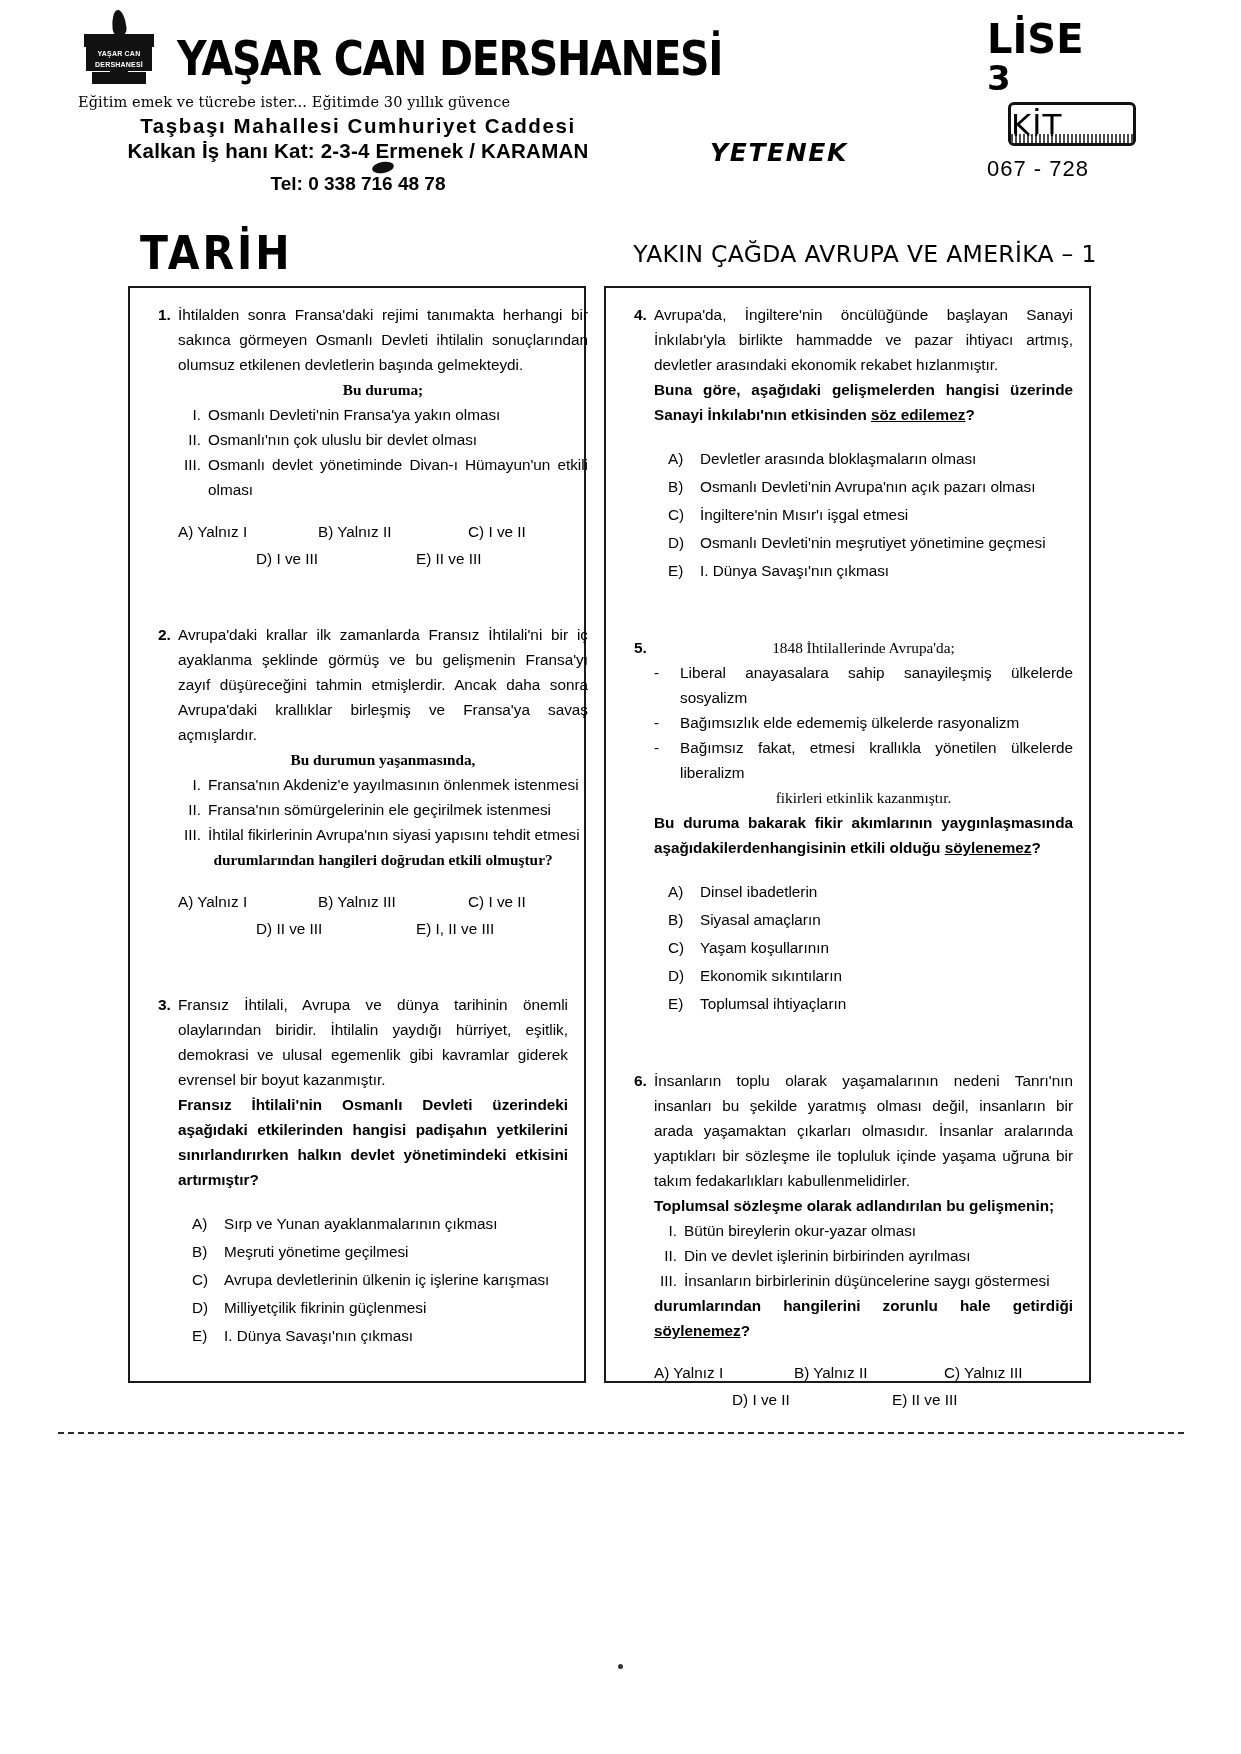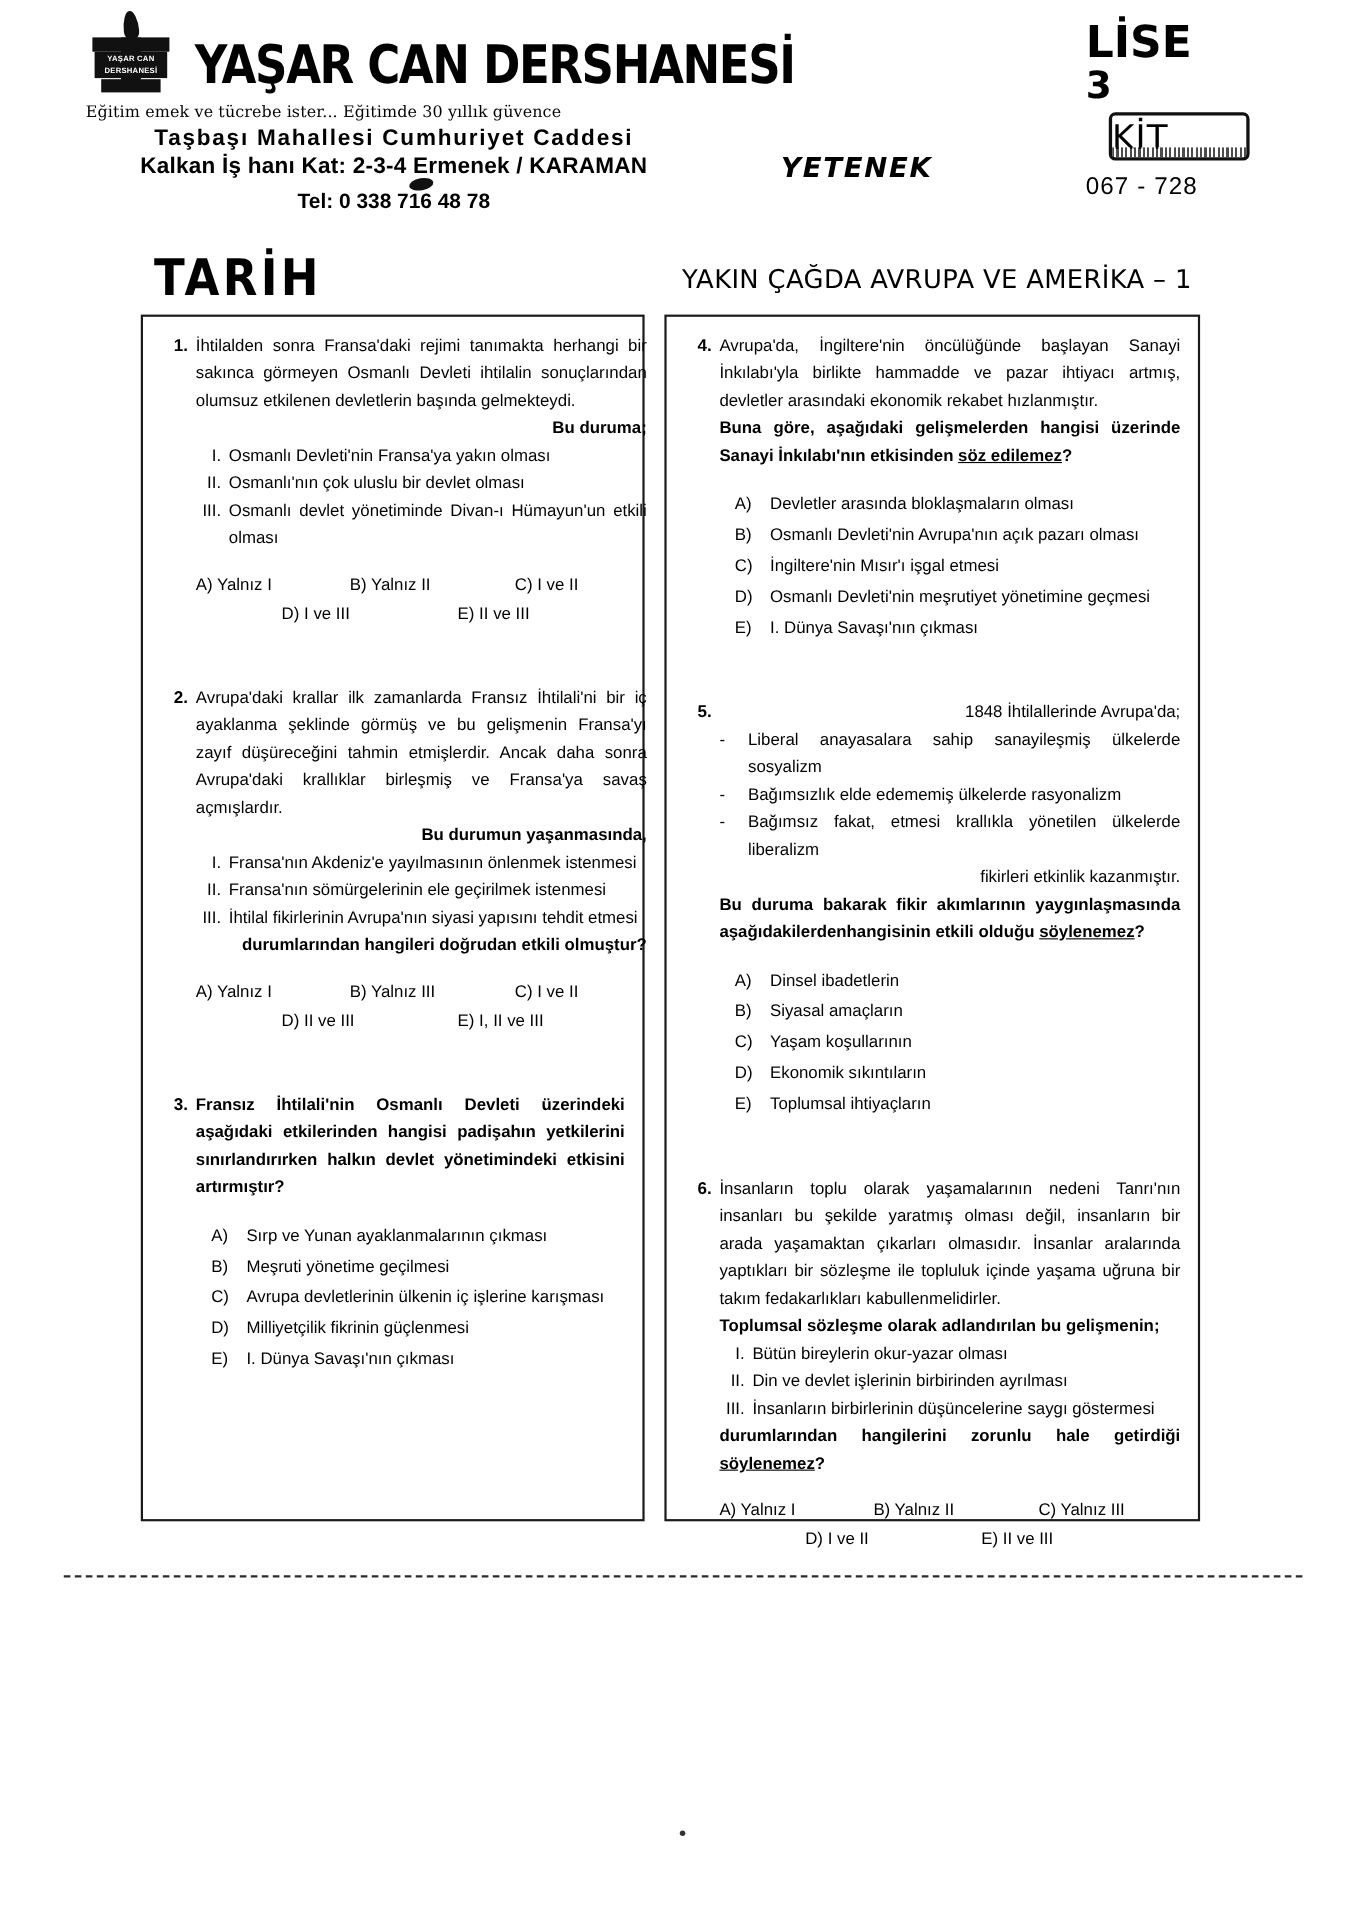--- a/index.html
+++ b/index.html
@@ -219,21 +219,21 @@
     font-size: 41px;
     letter-spacing: 3px;
     transform: scaleY(1.12);
     transform-origin: top left;
   }
   .topic-title {
     position: absolute;
     left: 620px;
     top: 14px;
     width: 490px;
-    text-align: left;
+    text-align: center;
     font-family: "DejaVu Sans", sans-serif;
     font-size: 23.5px;
     letter-spacing: .3px;
     white-space: nowrap;
   }
 
   
   .columns {
     position: absolute;
     left: 0;
@@ -267,21 +267,21 @@
   .q-body {
     flex: 1 1 auto;
     font-size: 15.3px;
     line-height: 25px;
   }
   .q-body p {
     margin: 0;
     text-align: justify;
     text-justify: inter-word;
   }
-  .q-body p.nojust { text-align: right; }
+  .q-body p.nojust { text-align: center; font-family: Liberation Serif, serif; }
   .q-body p.b { font-weight: bold; }
   .u { text-decoration: underline; }
 
   ul.roman, ul.dash {
     list-style: none;
     margin: 0;
     padding: 0;
   }
   ul.roman li {
     display: flex;
@@ -476,20 +476,21 @@
           </div>
         </div>
       </div>
     </div>
 
     <div class="spacer-lg"></div>
 
     <div class="q">
       <div class="q-num">3.</div>
       <div class="q-body">
+        <p>Fransız İhtilali, Avrupa ve dünya tarihinin önemli olaylarından biridir. İhtilalin yaydığı hürriyet, eşitlik, demokrasi ve ulusal egemenlik gibi kavramlar giderek evrensel bir boyut kazanmıştır.</p>
         <p class="b">Fransız İhtilali'nin Osmanlı Devleti üzerindeki aşağıdaki etkilerinden hangisi padişahın yetkilerini sınırlandırırken halkın devlet yönetimindeki etkisini artırmıştır?</p>
 
         <div class="ans-stack">
           <div class="opt">
               <span class="lbl">A)</span>
               <span>Sırp ve Yunan ayaklanmalarının çıkması</span>
             </div>
           <div class="opt">
               <span class="lbl">B)</span>
               <span>Meşruti yönetime geçilmesi</span>

